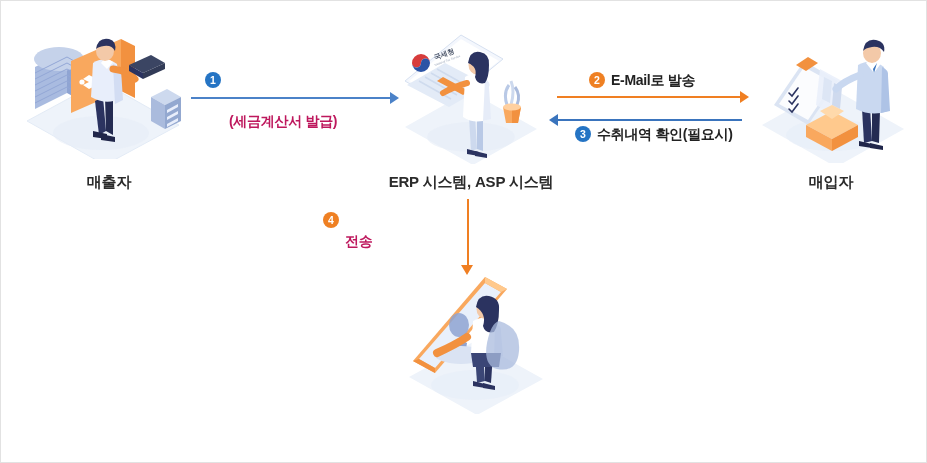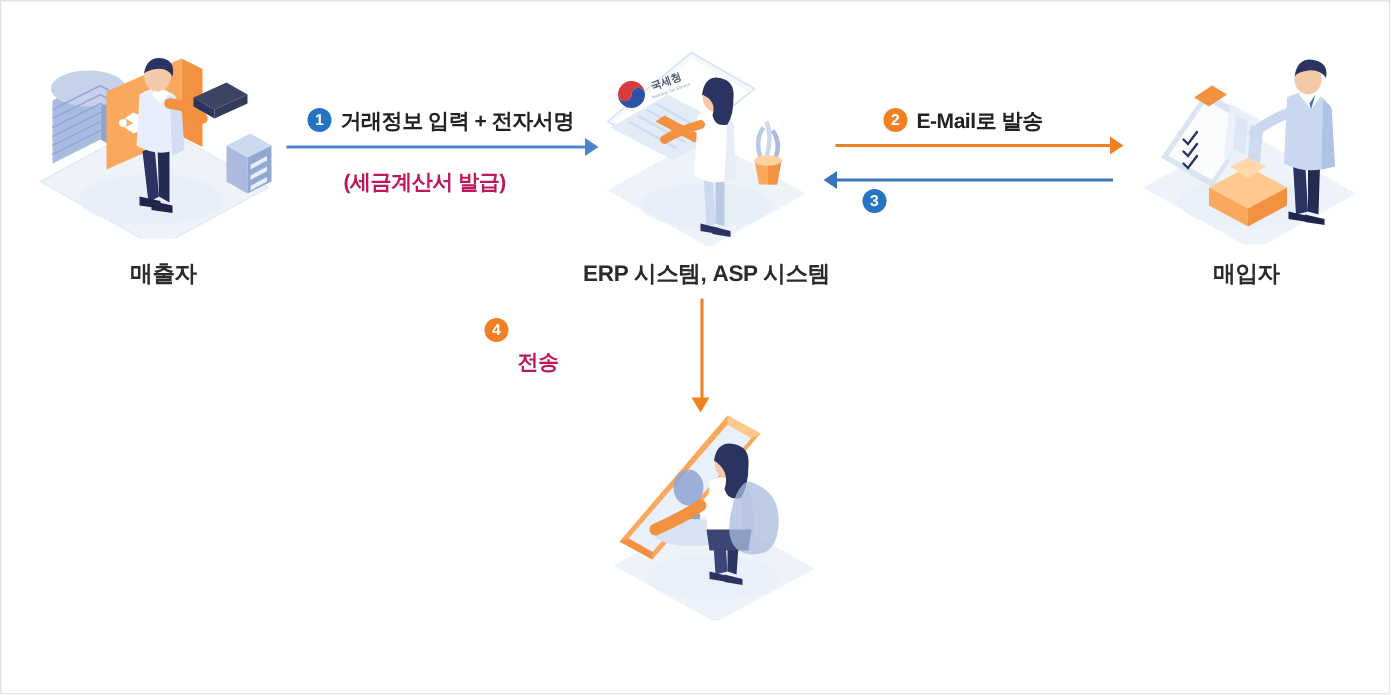--- a/index.html
+++ b/index.html
@@ -160,21 +160,20 @@
         <polygon points="158,115 169,109 169,112 158,118"></polygon>
       </g>
     </svg>
   </div>
   <div class="node-caption" style="left:38px; top:172px; width:140px;">매출자</div>
 
   <div class="arrow-line" style="left:190px; top:96px; width:200px; background:#4b82c8;"></div>
   <div class="arrow-head-right" style="left:389px; top:91px; border-left:9px solid #4b82c8;"></div>
   <div class="step-label" style="left:204px; top:70px;">
     <span class="badge blue">1</span>
-    <span class="step-text">거래정보 입력 + 전자서명</span>
   </div>
   <div class="sub-text" style="left:228px; top:112px;">(세금계산서 발급)</div>
 
   <div class="illus" style="left:390px; top:18px;">
     <svg width="160" height="145" viewBox="0 0 160 145">
 
       <polygon points="14,108 78,72 146,110 82,146" fill="#eef3fa"></polygon>
       <ellipse cx="80" cy="118" rx="44" ry="15" fill="#e6edf7" opacity="0.6"></ellipse>
 
       <polygon points="14,62 70,16 112,40 56,86" fill="#f4f7fd" stroke="#d7e1f1" stroke-width="1"></polygon>
@@ -223,20 +222,21 @@
   <div class="arrow-head-right" style="left:739px; top:90px; border-left:9px solid #f07f22;"></div>
   <div class="step-label" style="left:588px; top:70px;">
     <span class="badge orange">2</span>
     <span class="step-text">E-Mail로 발송</span>
   </div>
 
   <div class="arrow-line" style="left:556px; top:118px; width:185px; background:#3a74bd;"></div>
   <div class="arrow-head-left" style="left:548px; top:113px; border-right:9px solid #3a74bd;"></div>
   <div class="step-label" style="left:574px; top:124px;">
     <span class="badge blue">3</span>
+    <span class="step-text">수취내역 확인(필요시)</span>
   </div>
 
   <div class="illus" style="left:745px; top:12px;">
     <svg width="170" height="150" viewBox="0 0 170 150">
 
       <polygon points="16,112 84,74 158,116 90,154" fill="#eef3fa"></polygon>
       <ellipse cx="86" cy="122" rx="46" ry="16" fill="#e6edf7" opacity="0.55"></ellipse>
 
       <polygon points="28,92 58,48 92,68 62,112" fill="#dbe4f3"></polygon>
       <polygon points="33,91 58,54 87,70 62,107" fill="#fbfcfe"></polygon>

